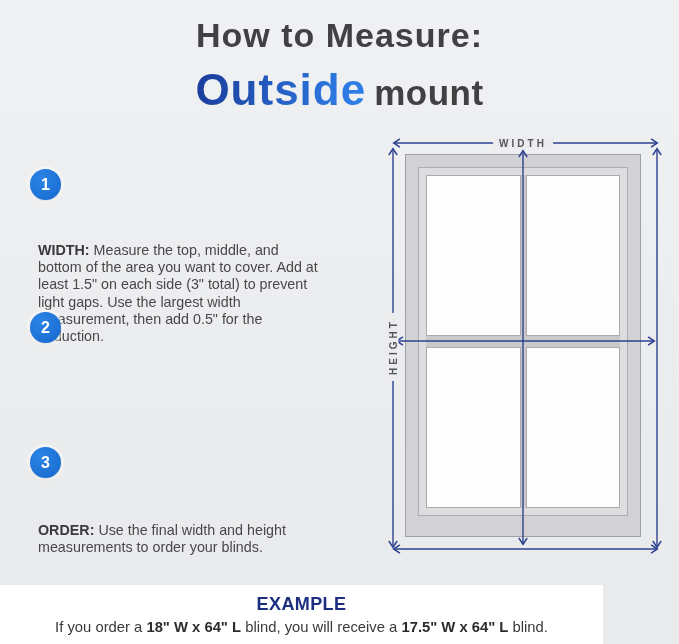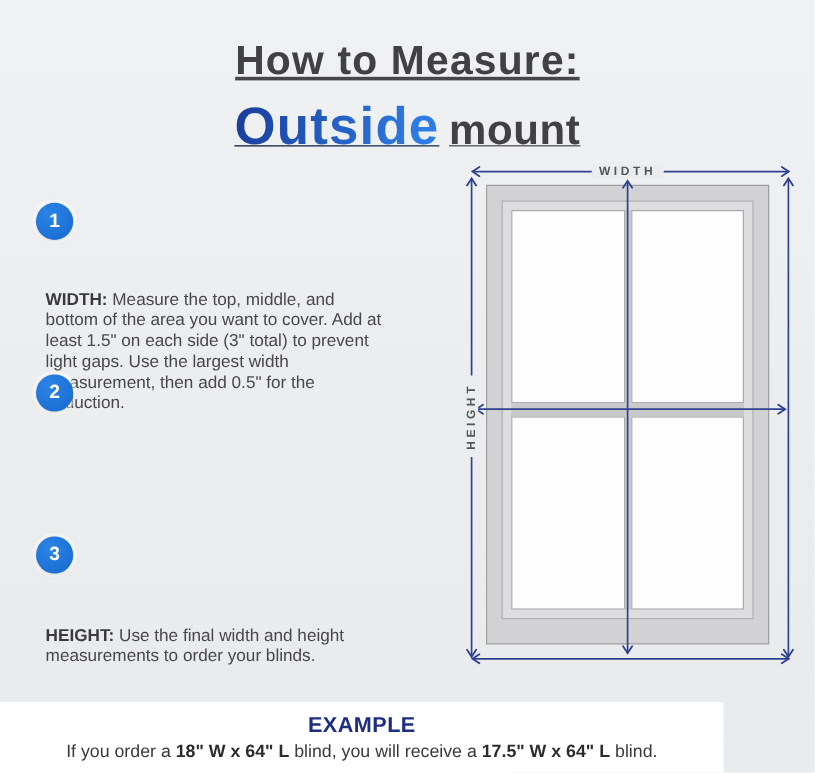--- a/index.html
+++ b/index.html
@@ -5,21 +5,21 @@
   * { margin:0; padding:0; box-sizing:border-box; }
   html,body { background:#ffffff; }
   .page {
     position:relative; width:679px; height:644px; overflow:hidden;
     background:linear-gradient(180deg,#f0f1f3 0%, #ebeced 60%, #e9eaec 100%);
     font-family:"Liberation Sans","DejaVu Sans",sans-serif;
     color:#47474a;
   }
 
   
-  .header { position:absolute; top:32px; left:0; width:100%; text-align:center;text-decoration:underline; }
+  .header { position:absolute; top:16px; left:0; width:100%; text-align:center; }
   .title-line1 { font-size:34px; font-weight:700; letter-spacing:1px; color:#414144; line-height:38px; }
   .title-line2 { line-height:48px; margin-top:12px; }
   .title-highlight {
     font-size:44px; font-weight:700; letter-spacing:1px;
     background:linear-gradient(100deg,#1b3f9e 5%,#2e7de6 90%);
     -webkit-background-clip:text; background-clip:text;
     color:transparent; -webkit-text-fill-color:transparent;
   }
   @supports not ((-webkit-background-clip:text) or (background-clip:text)) {
     .title-highlight { color:#2057c9; background:none; }
@@ -103,21 +103,21 @@
 measurement, then add 0.5" for the
 deduction.</span></div>
 
   <div id="circle2" class="step-circle">
       <span>2</span>
     </div>
 
   <div id="circle3" class="step-circle">
       <span>3</span>
     </div>
-  <div id="text3" class="step-text"><span class="step-label">HEIGHT: </span><span class="step-lines">Use the final width and height
+  <div id="text3" class="step-text"><span class="step-label">ORDER: </span><span class="step-lines">Use the final width and height
 measurements to order your blinds.</span></div>
 
   <div class="diagram">
     <div class="win-outer">
       <div class="win-sash">
         <div class="win-glass">
           <div class="pane"></div>
           <div class="pane"></div>
           <div class="pane"></div>
           <div class="pane"></div>

